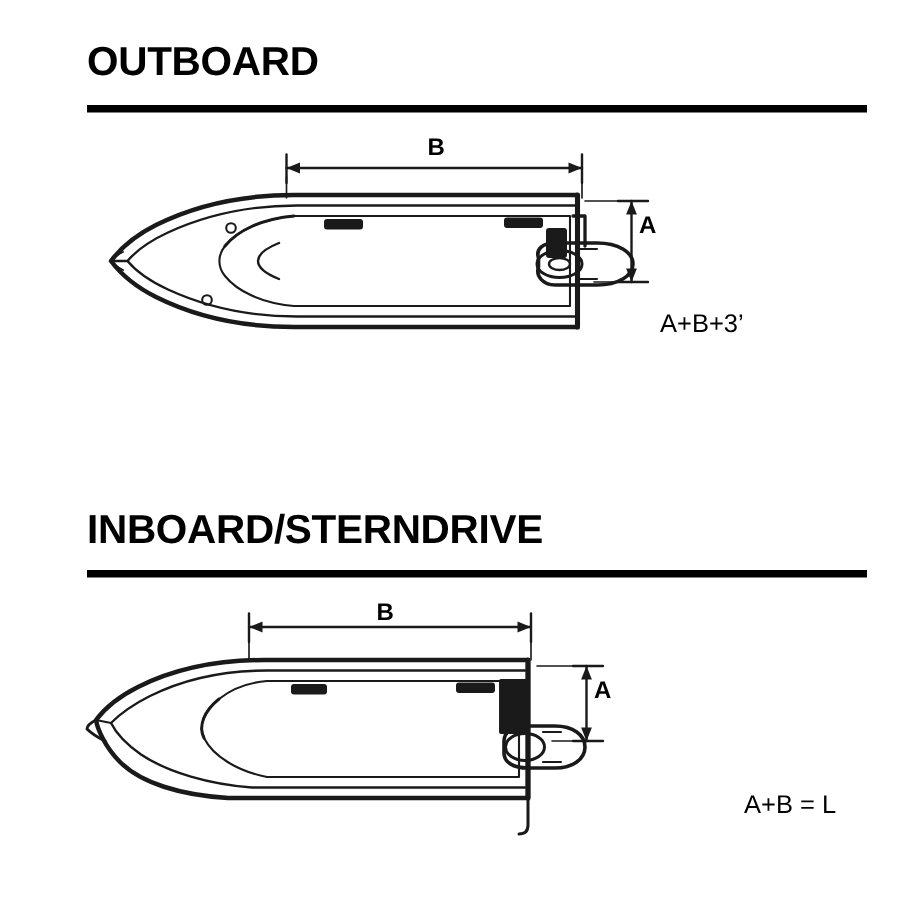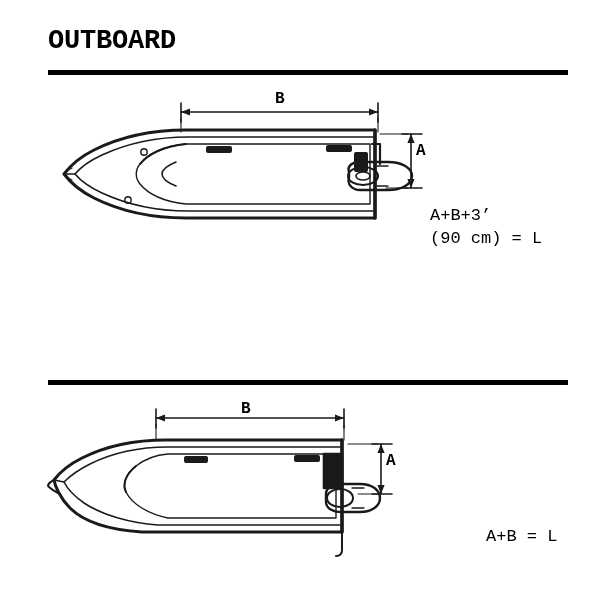--- a/index.html
+++ b/index.html
@@ -15,23 +15,22 @@
     overflow: hidden;
     position: relative;
   }
   .page {
     position: relative;
     width: 600px;
     height: 600px;
   }
   .section {
     position: absolute;
-    left: 8px;
+    left: 18px;
     width: 544px;
-    font-family: Liberation Mono, monospace;
   }
   .section-title {
     position: absolute;
     font-weight: bold;
     font-size: 27px;
     letter-spacing: -0.2px;
     white-space: nowrap;
   }
   .rule {
     position: absolute;
@@ -65,21 +64,20 @@
 
     <div class="section-title" style="left:40px; top:26px;">OUTBOARD</div>
 
     <div class="rule" style="left:40px; top:70px; width:520px;"></div>
 
     <div class="dim-label" style="left:267px; top:90px;">B</div>
     <div class="dim-label" style="left:408px; top:142px;">A</div>
 
     <div class="formula" style="left:422px; top:205px;">
       <div>A+B+3’</div>
-      <div>(90 cm) = L</div>
     </div>
 
     <div class="diagram" style="left:28px; top:84px;">
       <svg width="390" height="180" viewBox="0 0 390 180" xmlns="http://www.w3.org/2000/svg">
         <g fill="none" stroke="#1a1a1a" stroke-width="2.4" stroke-linejoin="round" stroke-linecap="round">
 
           <line x1="145" y1="28" x2="342" y2="28" stroke-width="1.6"></line>
           <path d="M145,28 L154,24.4 L154,31.6 Z" fill="#1a1a1a" stroke="none"></path>
           <path d="M342,28 L333,24.4 L333,31.6 Z" fill="#1a1a1a" stroke="none"></path>
           <line x1="145" y1="19" x2="145" y2="38" stroke-width="1.6"></line>
@@ -146,20 +144,21 @@
           <line x1="339" y1="102" x2="352" y2="102" stroke-width="1.4"></line>
 
           <path d="M336,60 L344,60 L344,80" stroke-width="2.2"></path>
         </g>
       </svg>
     </div>
   </div>
 
   <div class="section" style="top:330px;height:270px;">
 
+    <div class="section-title" style="left:40px; top:8px;">INBOARD/STERNDRIVE</div>
 
     <div class="rule" style="left:40px; top:50px; width:520px;"></div>
 
     <div class="dim-label" style="left:233px; top:70px;">B</div>
     <div class="dim-label" style="left:378px; top:122px;">A</div>
 
     <div class="formula" style="left:455px; top:196px;margin-left:23px;">
       <div>A+B  = L</div>
     </div>
 

